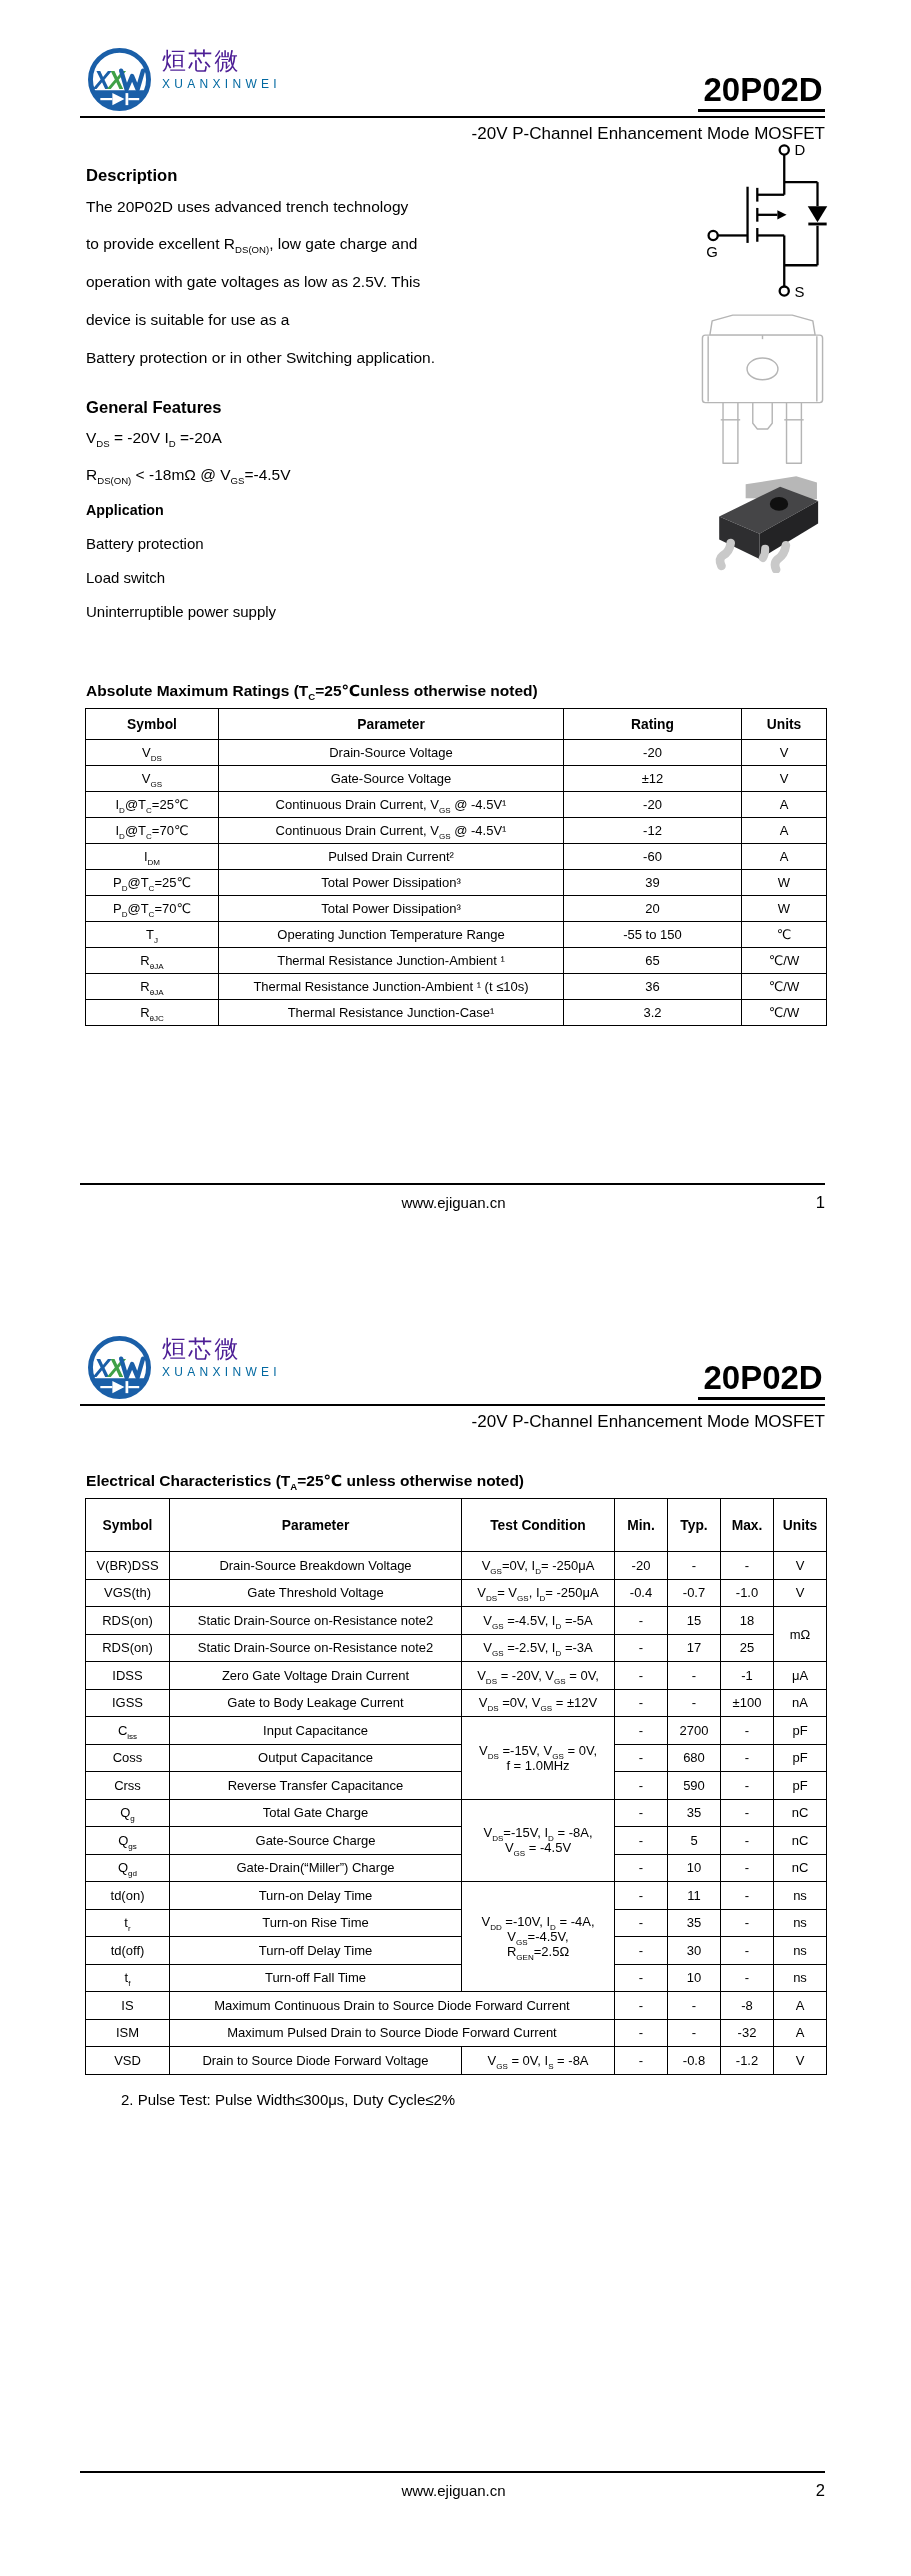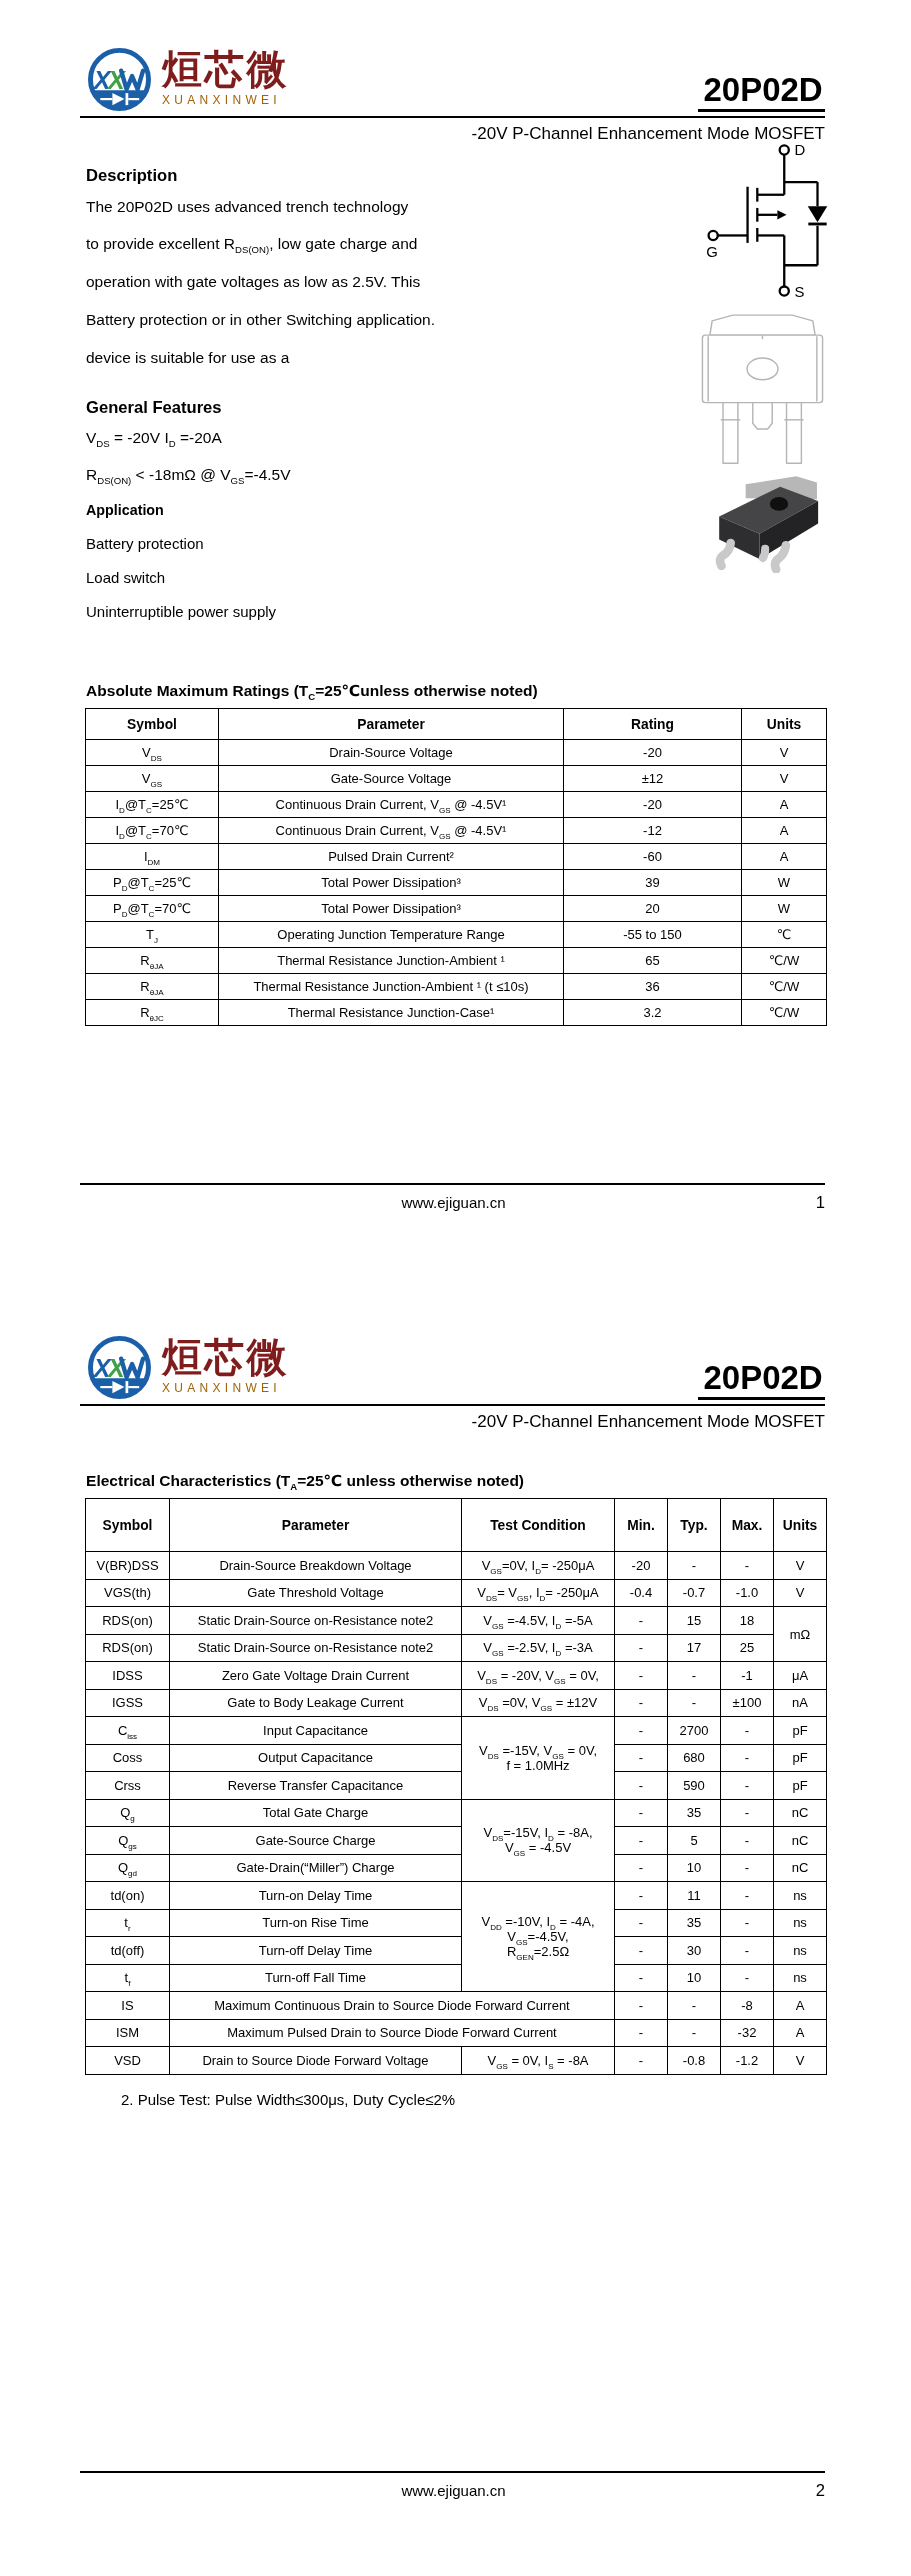--- a/index.html
+++ b/index.html
@@ -2,22 +2,22 @@
 <html style="font-size:9.2px"><head>
 <meta charset="utf-8">
 <style>
   html,body{margin:0;padding:0;background:#ffffff;}
   body{font-family:"Liberation Sans","DejaVu Sans",sans-serif;color:#000;width:911px;}
   .page{position:relative;width:911px;height:1288px;background:#fff;overflow:hidden;}
   sub{font-size:62%;line-height:0;}
   
   .logo{position:absolute;left:85px;top:46px;display:flex;align-items:flex-start;gap:8px;}
   .logo-texts{display:flex;flex-direction:column;margin-top:3.4px;}
-  .logo-cn{font-size:40px;font-weight:bold;letter-spacing:2.3px;line-height:1.0;color:#7f1d1d;}
-  .logo-en{font-size:12px;letter-spacing:4.3px;color:#a16207;margin-top:3.4px;}
+  .logo-cn{font-size:24px;font-weight:normal;letter-spacing:2.3px;line-height:1.0;color:#4c1d95;}
+  .logo-en{font-size:12px;letter-spacing:4.3px;color:#0369a1;margin-top:3.4px;}
   .part-title{position:absolute;right:86px;top:73px;font-size:33px;font-weight:800;line-height:1.05;
               border-bottom:3.4px solid #000;padding:0 2.3px 1.1px 5.7px;}
   .head-rule{position:absolute;left:80px;right:86px;top:116px;height:2.3px;background:#000;}
   .subtitle{position:absolute;right:86px;top:124px;font-size:17px;font-weight:normal;}
   
   .col-left{position:absolute;left:86px;top:166px;width:539px;}
   .sec-heading{font-size:16.6px;font-weight:bold;margin:0 0 11.5px 0;}
   .body-line{font-size:15.5px;margin:0 0 19.5px 0;line-height:1.18;}
   .gf-heading{margin-top:31px;}
   .feature-line{font-size:15.5px;margin:0 0 18.4px 0;}
@@ -68,22 +68,22 @@
   </div>
   <div class="part-title">20P02D</div>
   <div class="head-rule"></div>
   <div class="subtitle">-20V P-Channel Enhancement Mode MOSFET</div>
 
   <div class="col-left">
     <h2 class="sec-heading">Description</h2>
     <p class="body-line">The  20P02D  uses advanced trench technology</p>
     <p class="body-line">to provide excellent R<sub>DS(ON)</sub>, low gate charge and</p>
     <p class="body-line">operation with gate voltages as low as 2.5V. This</p>
+    <p class="body-line">device is suitable for use as a</p>
     <p class="body-line">Battery protection or in other Switching application.</p>
-    <p class="body-line">device is suitable for use as a</p>
 
     <h2 class="sec-heading gf-heading">General Features</h2>
     <p class="feature-line">V<sub>DS</sub> = -20V  I<sub>D</sub> =-20A</p>
     <p class="feature-line">R<sub>DS(ON)</sub> &lt; -18mΩ @ V<sub>GS</sub>=-4.5V</p>
 
     <h3 class="app-heading">Application</h3>
     <p class="app-line">Battery protection</p>
     <p class="app-line">Load switch</p>
     <p class="app-line">Uninterruptible power supply</p>
   </div>

